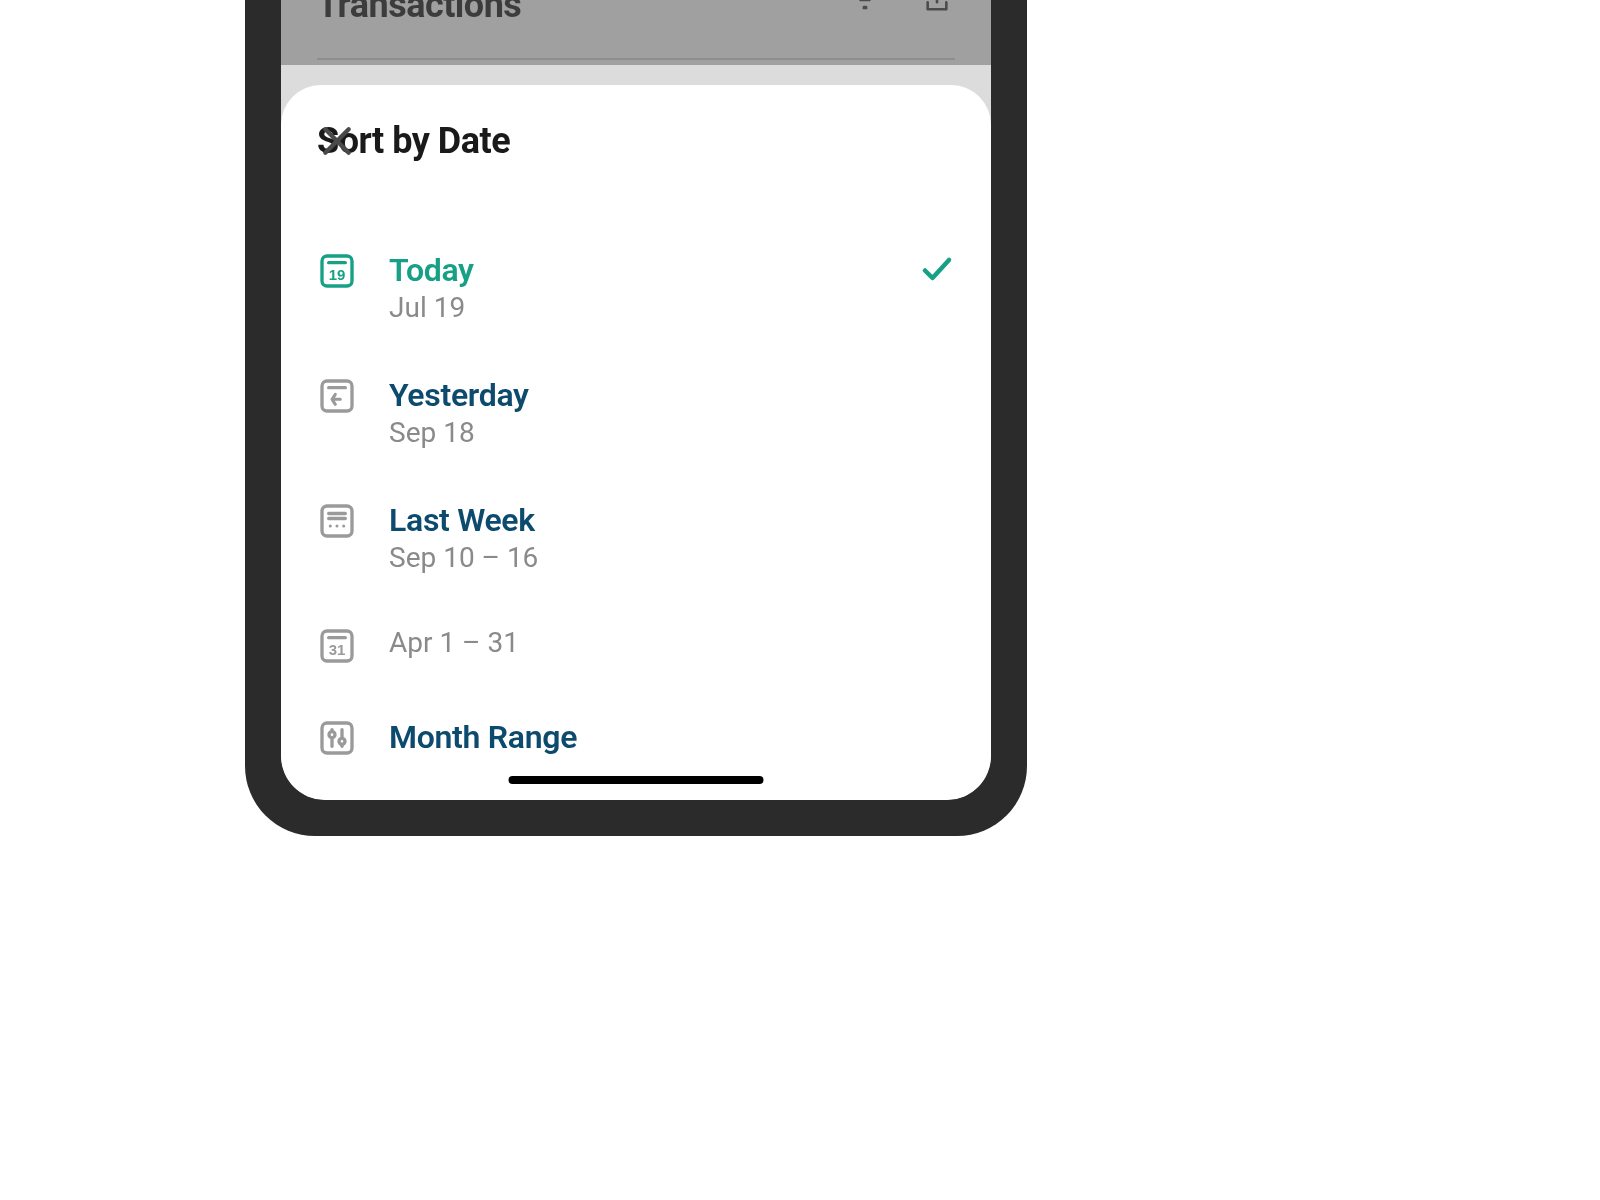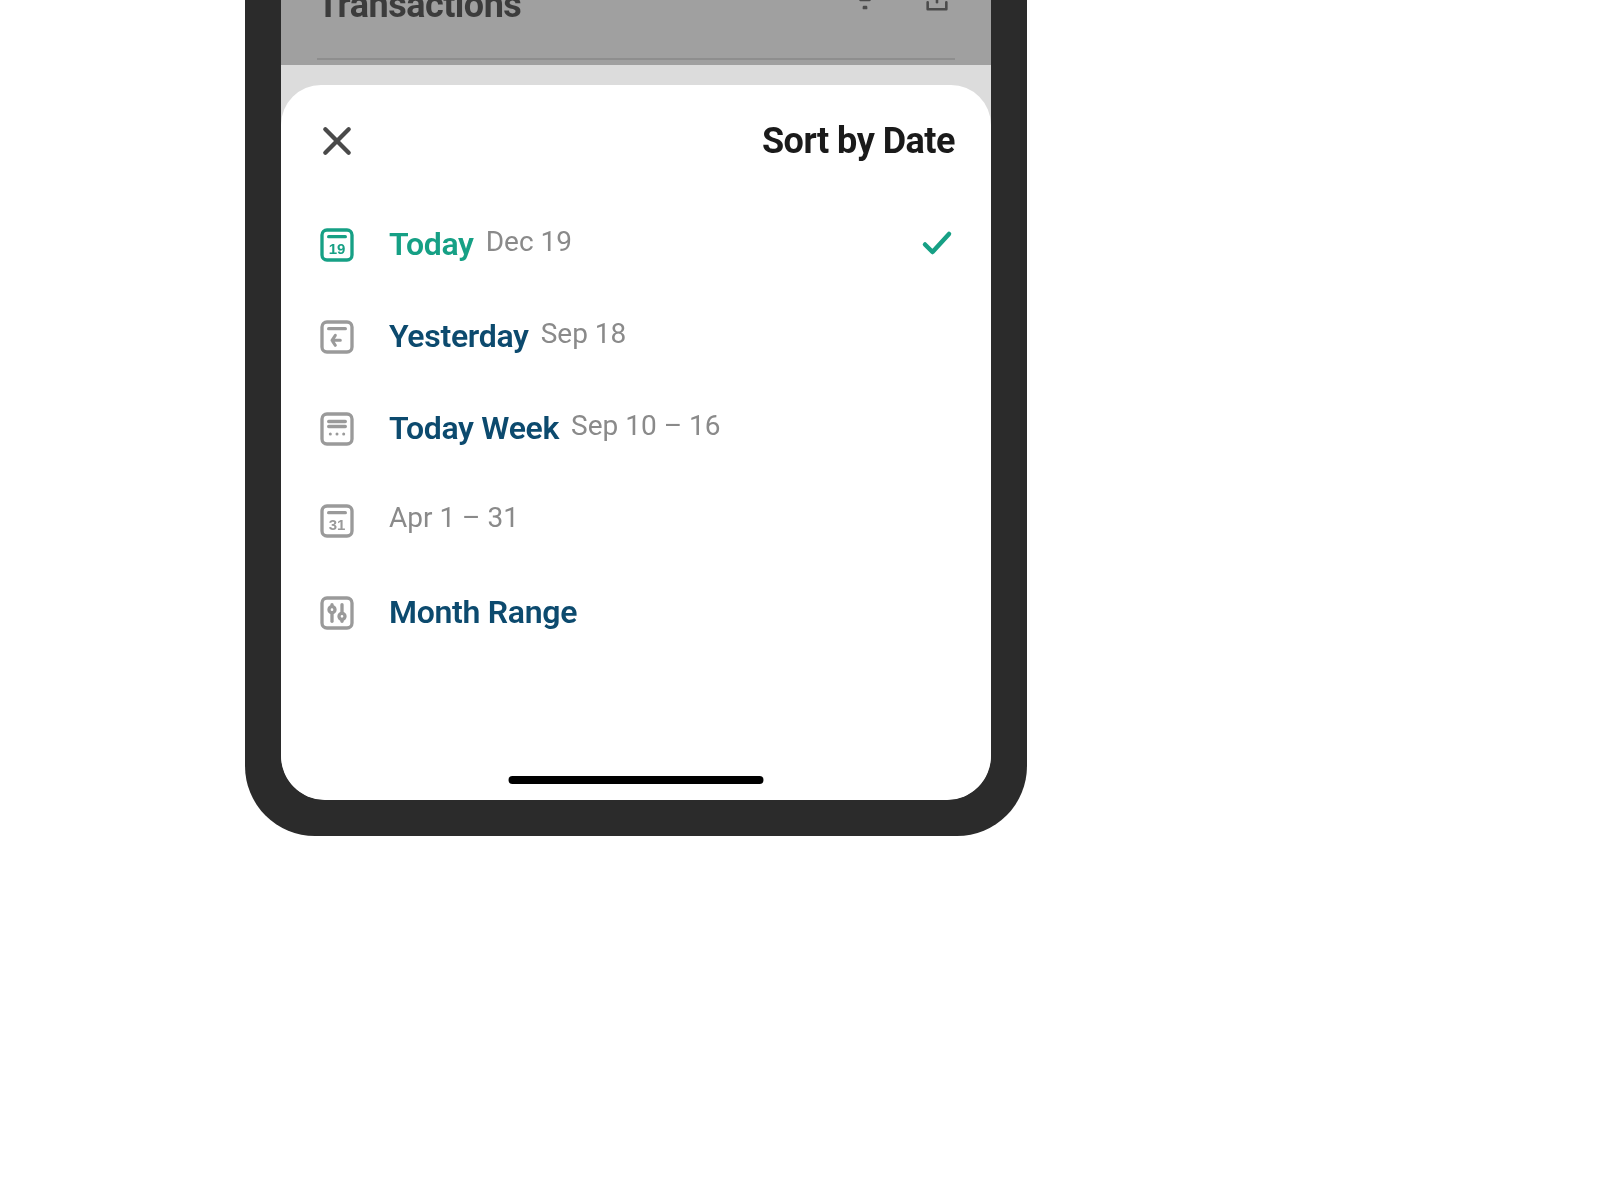--- a/index.html
+++ b/index.html
@@ -104,22 +104,22 @@
       border-radius: 40px 40px 44px 44px;
       z-index: 2;
       padding: 28px 36px 30px 36px;
     }
     
     .sheet-header {
       position: relative;
       height: 56px;
       display: flex;
       align-items: center;
-      justify-content: flex-end;
-      margin-bottom: 56px;
+      justify-content: flex-start;
+      margin-bottom: 82px;
     }
     
     .close-btn {
       position: absolute;
       left: 0;
       top: 8px;
       width: 40px;
       height: 40px;
       cursor: pointer;
     }
@@ -145,22 +145,22 @@
     
     .option-icon {
       width: 40px;
       height: 40px;
       flex-shrink: 0;
     }
     
     .option-text {
       flex: 1;
       display: flex;
-      flex-direction: row;
-      gap: 12px;
+      flex-direction: column;
+      gap: 2px;
     }
     
     .option-label {
       font-size: 32px;
       font-weight: 600;
       color: #0c4a6e;
       letter-spacing: -0.3px;
     }
     
     .option-label.selected {
@@ -238,21 +238,21 @@
         <div class="option-item">
           <div class="option-icon">
             <svg viewBox="0 0 24 24" fill="none" stroke="#16a085" stroke-width="2" stroke-linecap="round" stroke-linejoin="round">
               <rect x="3" y="3" width="18" height="18" rx="3"></rect>
               <line x1="7" y1="7" x2="17" y2="7"></line>
               <text x="12" y="17.5" font-size="9" text-anchor="middle" fill="#16a085" stroke="none" font-weight="700" font-family="Arial">19</text>
             </svg>
           </div>
           <div class="option-text">
             <div class="option-label selected">Today</div>
-            <div class="option-sublabel">Dec 19</div>
+            <div class="option-sublabel">Jul 19</div>
           </div>
           <div class="check-icon">
             <svg viewBox="0 0 24 24" fill="none" stroke="#16a085" stroke-width="3" stroke-linecap="round" stroke-linejoin="round">
               <path d="M4 13 L9 18 L20 6"></path>
             </svg>
           </div>
         </div>
 
         <div class="option-item">
           <div class="option-icon">
@@ -273,21 +273,21 @@
             <svg viewBox="0 0 24 24" fill="none" stroke="#9a9a9a" stroke-width="2" stroke-linecap="round" stroke-linejoin="round">
               <rect x="3" y="3" width="18" height="18" rx="3"></rect>
               <line x1="7" y1="7.5" x2="17" y2="7.5"></line>
               <line x1="7" y1="10.5" x2="17" y2="10.5"></line>
               <circle cx="8" cy="15" r="0.9" fill="#9a9a9a" stroke="none"></circle>
               <circle cx="12" cy="15" r="0.9" fill="#9a9a9a" stroke="none"></circle>
               <circle cx="16" cy="15" r="0.9" fill="#9a9a9a" stroke="none"></circle>
             </svg>
           </div>
           <div class="option-text">
-            <div class="option-label">Today Week</div>
+            <div class="option-label">Last Week</div>
             <div class="option-sublabel">Sep 10 – 16</div>
           </div>
         </div>
 
         <div class="option-item">
           <div class="option-icon">
             <svg viewBox="0 0 24 24" fill="none" stroke="#9a9a9a" stroke-width="2" stroke-linecap="round" stroke-linejoin="round">
               <rect x="3" y="3" width="18" height="18" rx="3"></rect>
               <line x1="7" y1="7" x2="17" y2="7"></line>
               <text x="12" y="17.5" font-size="9" text-anchor="middle" fill="#9a9a9a" stroke="none" font-weight="700" font-family="Arial">31</text>

